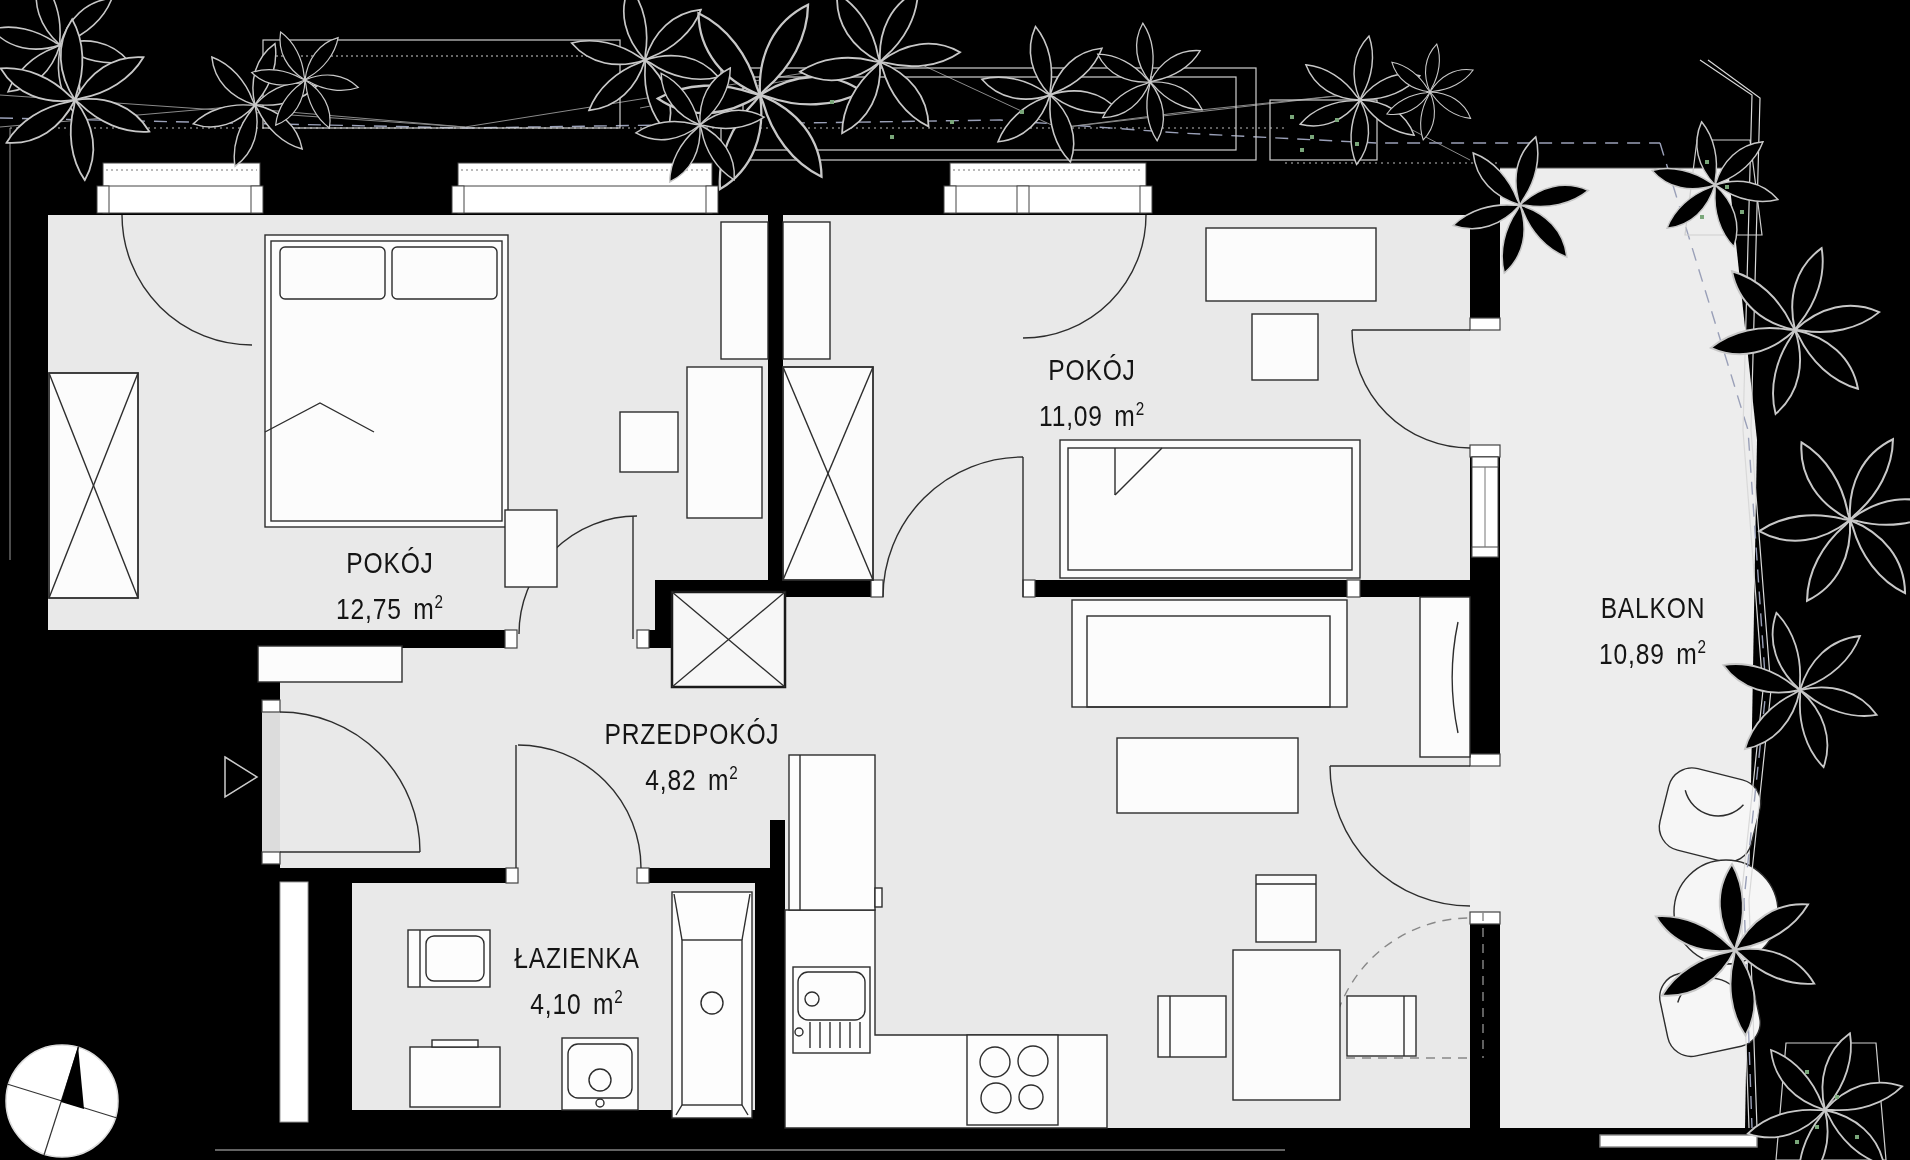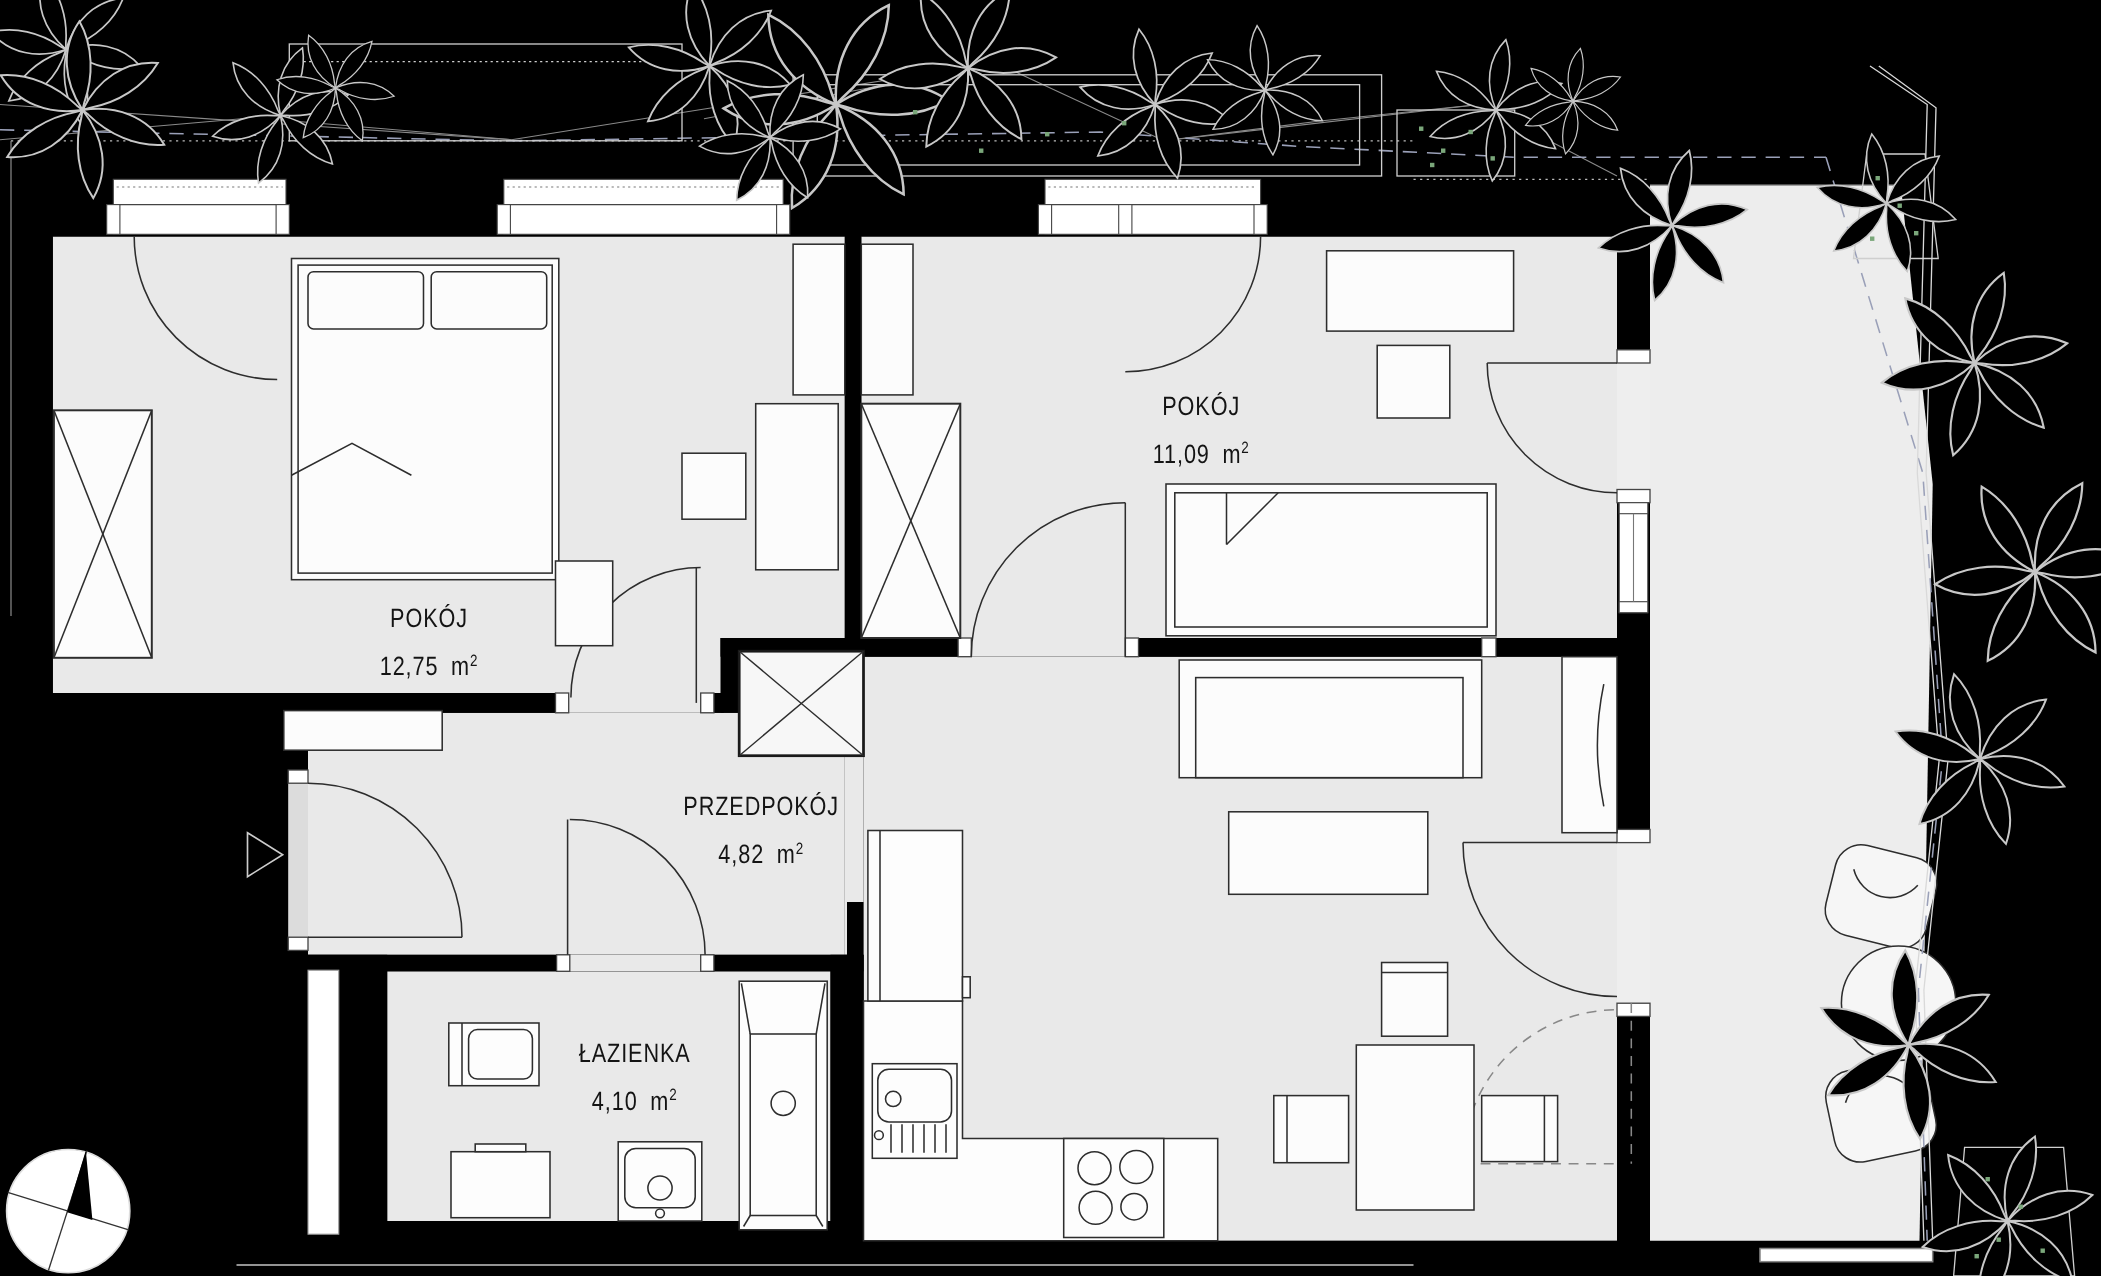--- a/index.html
+++ b/index.html
@@ -1,20 +1,20 @@
 <!DOCTYPE html>
 <html><head>
 <meta charset="utf-8">
 <style>
   html,body{margin:0;padding:0;background:#000;}
   .stage{position:relative;width:1910px;height:1160px;background:#000;overflow:hidden;
          font-family:"Liberation Sans",sans-serif;}
   .stage svg{position:absolute;left:0;top:0;}
   .room-label{position:absolute;transform:translateX(-50%);text-align:center;color:#141414;
-              font-size:24px;letter-spacing:1px;line-height:39px;white-space:nowrap;}
+              font-size:30px;letter-spacing:1px;line-height:39px;white-space:nowrap;}
   .room-label .line{display:block;transform:scaleX(0.82);}
   .room-label .name{word-spacing:10px;}
   .room-label .unit{margin-left:14px;}
   .room-label sup{font-size:0.62em;}
 </style>
 </head>
 <body>
 
 <div class="stage">
 <svg width="1910" height="1160" viewBox="0 0 1910 1160">
@@ -379,13 +379,17 @@
   <span class="line area"><span>11,09</span><span class="unit"><span>m</span><sup>2</sup></span></span>
 </div>
 <div class="room-label" style="left:692px;top:714px;">
   <span class="line name">PRZEDPOKÓJ</span>
   <span class="line area"><span>4,82</span><span class="unit"><span>m</span><sup>2</sup></span></span>
 </div>
 <div class="room-label" style="left:577px;top:926px;margin-top:12px;">
   <span class="line name">ŁAZIENKA</span>
   <span class="line area"><span>4,10</span><span class="unit"><span>m</span><sup>2</sup></span></span>
 </div>
+<div class="room-label" style="left:1653px;top:588px;">
+  <span class="line name">BALKON</span>
+  <span class="line area"><span>10,89</span><span class="unit"><span>m</span><sup>2</sup></span></span>
+</div>
 </div>
 
 </body></html>

